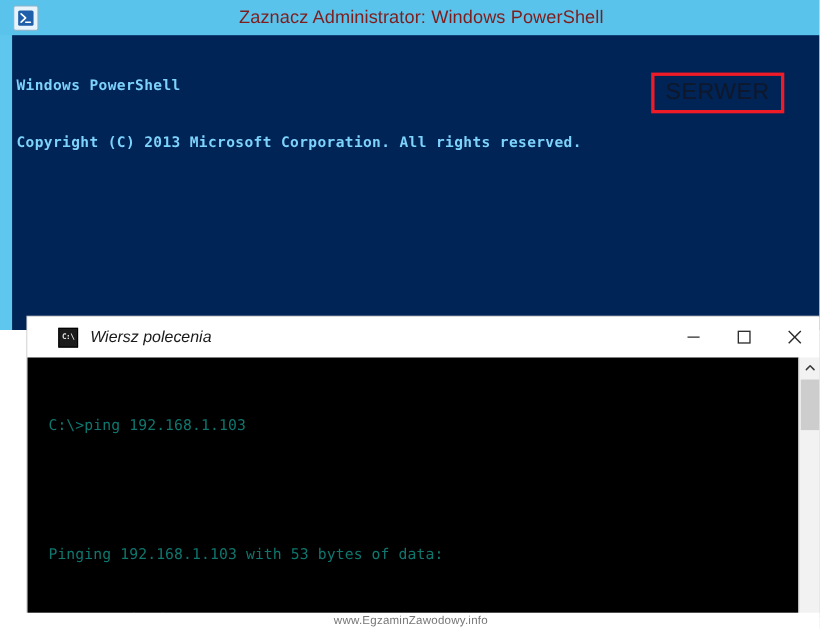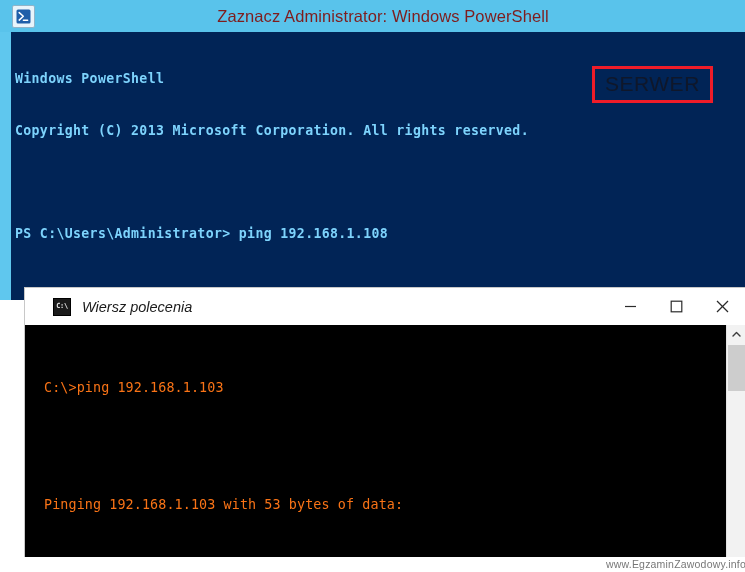--- a/index.html
+++ b/index.html
@@ -164,21 +164,21 @@
   }
   .win-btn svg { display: block; }
 
   #cmd-console {
     position: absolute;
     left: 0;
     top: 37px;
     width: 701px;
     height: 235px;
     background: #000000;
-    color: #f97316;
+    color: #0f766e;
     font-family: "DejaVu Sans Mono", "Liberation Mono", monospace;
     font-size: 13.4px;
     line-height: 19.5px;
     letter-spacing: 0.1px;
     padding: 14px 0 0 19px;
     box-sizing: border-box;
     overflow: hidden;
     white-space: pre;
   }
   #cmd-console .ln { height: 19.5px; }
@@ -213,21 +213,21 @@
   }
 
   
   #footer {
     position: absolute;
     left: 1px;
     top: 557px;
     width: 745px;
     height: 15px;
     background: #ffffff;
-    text-align: right;
+    text-align: center;
     color: #777777;
     font-size: 10.5px;
     line-height: 15px;
     letter-spacing: 0.2px;
   }
 </style>
 </head>
 <body>
 
 <div id="canvas">
@@ -242,21 +242,20 @@
           <line x1="7.4" y1="11.2" x2="11.6" y2="11.2" stroke="#ffffff" stroke-width="1.5" stroke-linecap="round"></line>
         </svg>
       </div>
       <div id="ps-title">Zaznacz Administrator: Windows PowerShell</div>
     </div>
 
     <div id="ps-console">
       <div class="ln">Windows PowerShell</div>
       <div class="ln">Copyright (C) 2013 Microsoft Corporation. All rights reserved.</div>
       <div class="blank">&nbsp;</div>
-      <div class="ln">PS C:\Users\Administrator&gt; ping 192.168.1.108</div>
       <div class="blank">&nbsp;</div>
       
       
       
       
       
       
       
       
       

